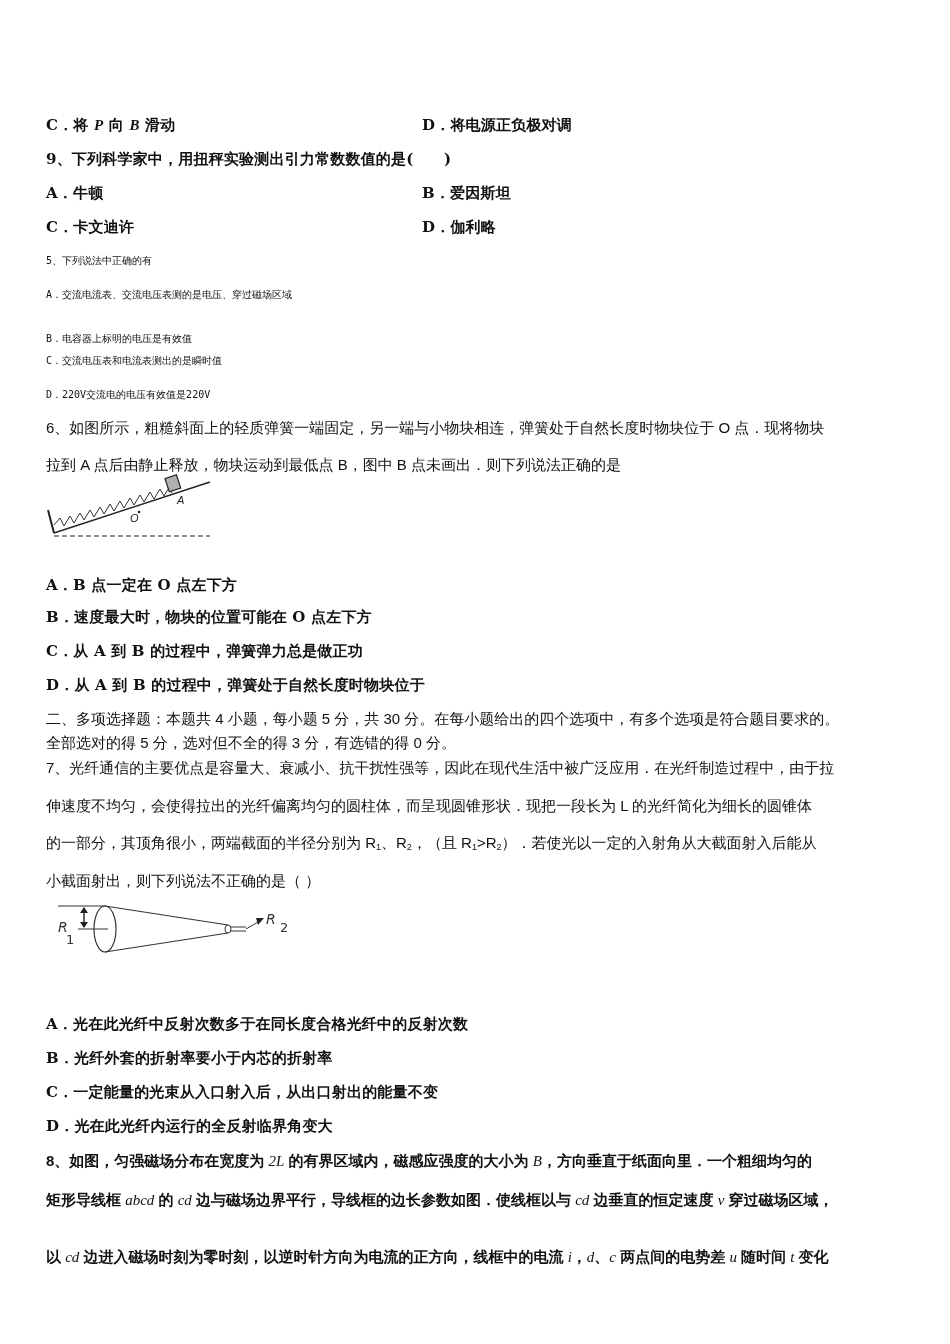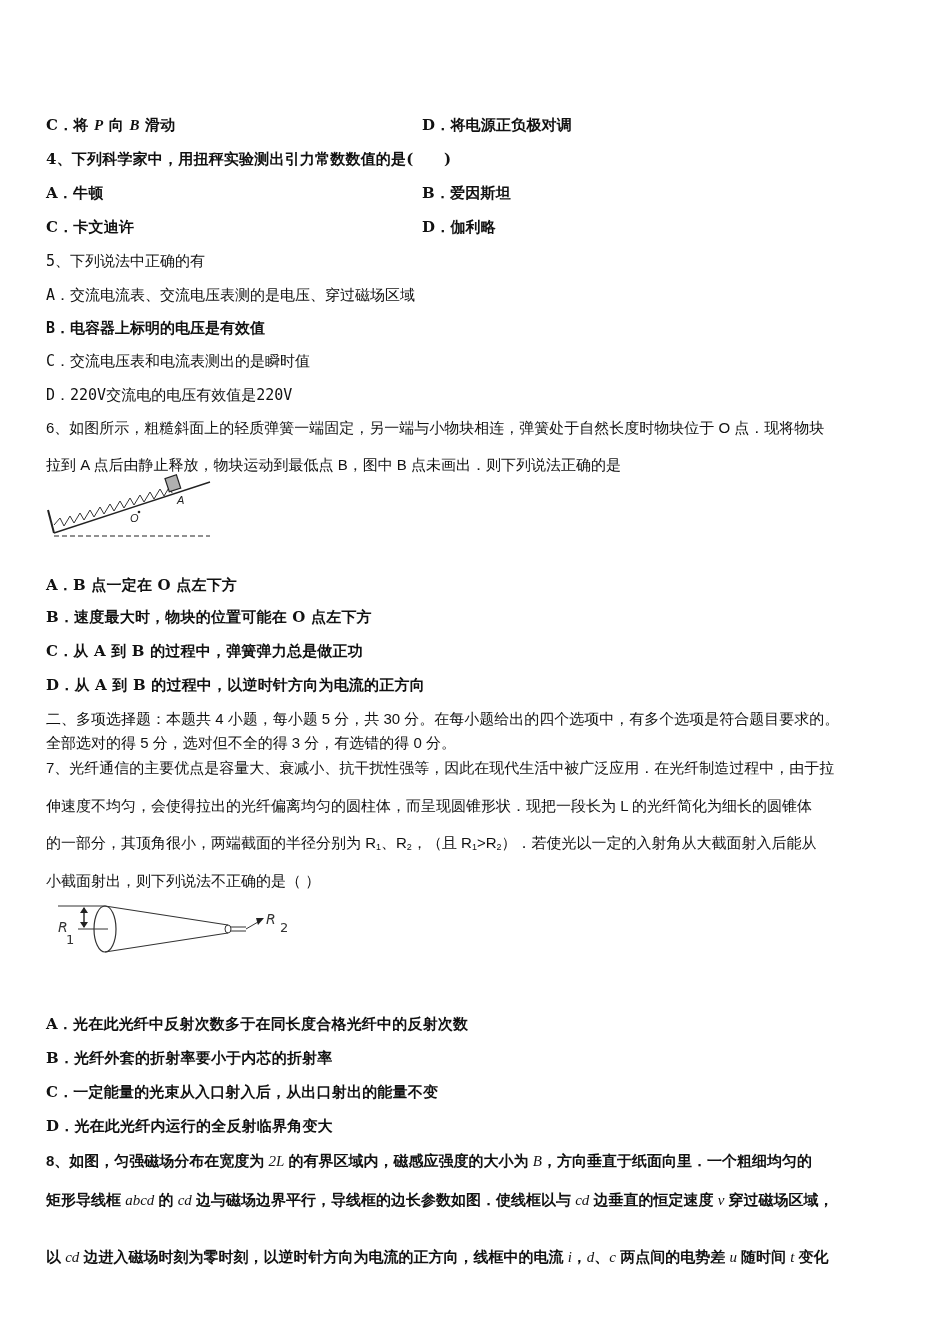--- a/index.html
+++ b/index.html
@@ -6,48 +6,48 @@
     body {
       width: 950px; height: 1344px; position: relative; overflow: hidden;
       font-family: "DejaVu Serif", "Liberation Serif", serif;
       color: #111;
     }
     .line {
       position: absolute; left: 46px; font-size: 15px; line-height: 18px;
       white-space: nowrap; letter-spacing: 0.2px; margin-top: 13px;
     }
     .bold { font-weight: bold; }
-    .mono { font-family: "DejaVu Sans Mono", "Liberation Mono", monospace; font-size: 15px; letter-spacing: 0; }
+    .mono { font-family: "DejaVu Sans Mono", "Liberation Mono", monospace; font-size: 10px; letter-spacing: 0; }
     .cond { font-family: "Liberation Sans", "DejaVu Sans", sans-serif; font-size: 15px; letter-spacing: 0; transform-origin: left center; }
     .opt2 { position: absolute; left: 376px; }
     i.var { font-family: "Liberation Serif", serif; font-style: italic; font-weight: normal; }
     sub { font-size: 9px; vertical-align: -2px; line-height: 0; }
     svg { position: absolute; }
   </style>
 </head>
 <body>
 
 <div class="line bold" style="top:103px;">
   <span>C．</span><span>将 </span><i class="var" style="font-weight:bold">P</i><span> 向 </span><i class="var" style="font-weight:bold">B</i><span> 滑动</span>
   <span class="opt2" style="top:0"><span>D．</span><span>将电源正负极对调</span></span>
 </div>
 
-<div class="line bold" style="top:137px;">4、下列科学家中，用扭秤实验测出引力常数数值的是(　　)</div>
+<div class="line bold" style="top:137px;">9、下列科学家中，用扭秤实验测出引力常数数值的是(　　)</div>
 <div class="line bold" style="top:171px; width:860px;">
   <span><span>A．</span><span>牛顿</span></span>
   <span class="opt2" style="top:0"><span>B．</span><span>爱因斯坦</span></span>
 </div>
 <div class="line bold" style="top:205px; width:860px;">
   <span><span>C．</span><span>卡文迪许</span></span>
   <span class="opt2" style="top:0"><span>D．</span><span>伽利略</span></span>
 </div>
 
 <div class="line mono" style="top:239px;">5、下列说法中正确的有</div>
 <div class="line mono" style="top:273px;"><span>A．</span><span>交流电流表、交流电压表测的是电压、穿过磁场区域</span></div>
-<div class="line mono" style="top:306px;font-weight:bold;"><span>B．</span><span>电容器上标明的电压是有效值</span></div>
+<div class="line mono" style="top:317px;"><span>B．</span><span>电容器上标明的电压是有效值</span></div>
 <div class="line mono" style="top:339px;"><span>C．</span><span>交流电压表和电流表测出的是瞬时值</span></div>
 <div class="line mono" style="top:373px;"><span>D．</span><span>220V交流电的电压有效值是220V</span></div>
 
 <div class="line cond" style="top:406px;">6、如图所示，粗糙斜面上的轻质弹簧一端固定，另一端与小物块相连，弹簧处于自然长度时物块位于 O 点．现将物块</div>
 <div class="line cond" style="top:443px;">拉到 A 点后由静止释放，物块运动到最低点 B，图中 B 点未画出．则下列说法正确的是</div>
 
 <svg style="left:44px; top:470px;" width="175" height="70" viewBox="0 0 175 70">
 
   <line x1="4" y1="40" x2="10" y2="63" stroke="#222" stroke-width="2"></line>
 
@@ -60,21 +60,21 @@
   <rect x="125" y="6" width="12" height="14" fill="#b0b0b0" stroke="#222" stroke-width="1.2" transform="rotate(-18 131 20)"></rect>
 
   <circle cx="95" cy="42" r="1.3" fill="#222"></circle>
   <text x="86" y="52" font-size="11" font-style="italic" font-family="Liberation Sans, sans-serif" fill="#222">O</text>
   <text x="133" y="34" font-size="11" font-style="italic" font-family="Liberation Sans, sans-serif" fill="#222">A</text>
 </svg>
 
 <div class="line bold" style="top:563px;"><span>A．</span><span>B 点一定在 O 点左下方</span></div>
 <div class="line bold" style="top:595px;"><span>B．</span><span>速度最大时，物块的位置可能在 O 点左下方</span></div>
 <div class="line bold" style="top:629px;"><span>C．</span><span>从 A 到 B 的过程中，弹簧弹力总是做正功</span></div>
-<div class="line bold" style="top:663px;"><span>D．</span><span>从 A 到 B 的过程中，以逆时针方向为电流的正方向</span></div>
+<div class="line bold" style="top:663px;"><span>D．</span><span>从 A 到 B 的过程中，弹簧处于自然长度时物块位于</span></div>
 
 <div class="line cond" style="top:697px;">二、多项选择题：本题共 4 小题，每小题 5 分，共 30 分。在每小题给出的四个选项中，有多个选项是符合题目要求的。</div>
 <div class="line cond" style="top:721px;">全部选对的得 5 分，选对但不全的得 3 分，有选错的得 0 分。</div>
 
 <div class="line cond" style="top:746px;">7、光纤通信的主要优点是容量大、衰减小、抗干扰性强等，因此在现代生活中被广泛应用．在光纤制造过程中，由于拉</div>
 <div class="line cond" style="top:784px;">伸速度不均匀，会使得拉出的光纤偏离均匀的圆柱体，而呈现圆锥形状．现把一段长为 L 的光纤简化为细长的圆锥体</div>
 <div class="line cond" style="top:821px;"><span>的一部分，其顶角很小，两端截面的半径分别为 R</span><sub>1</sub><span>、R</span><sub>2</sub><span>，（且 R</span><sub>1</sub><span>&gt;R</span><sub>2</sub><span>）．若使光以一定的入射角从大截面射入后能从</span></div>
 <div class="line cond" style="top:859px;">小截面射出，则下列说法不正确的是（ ）</div>
 
 <svg style="left:50px; top:898px;" width="250" height="65" viewBox="0 0 250 65">

